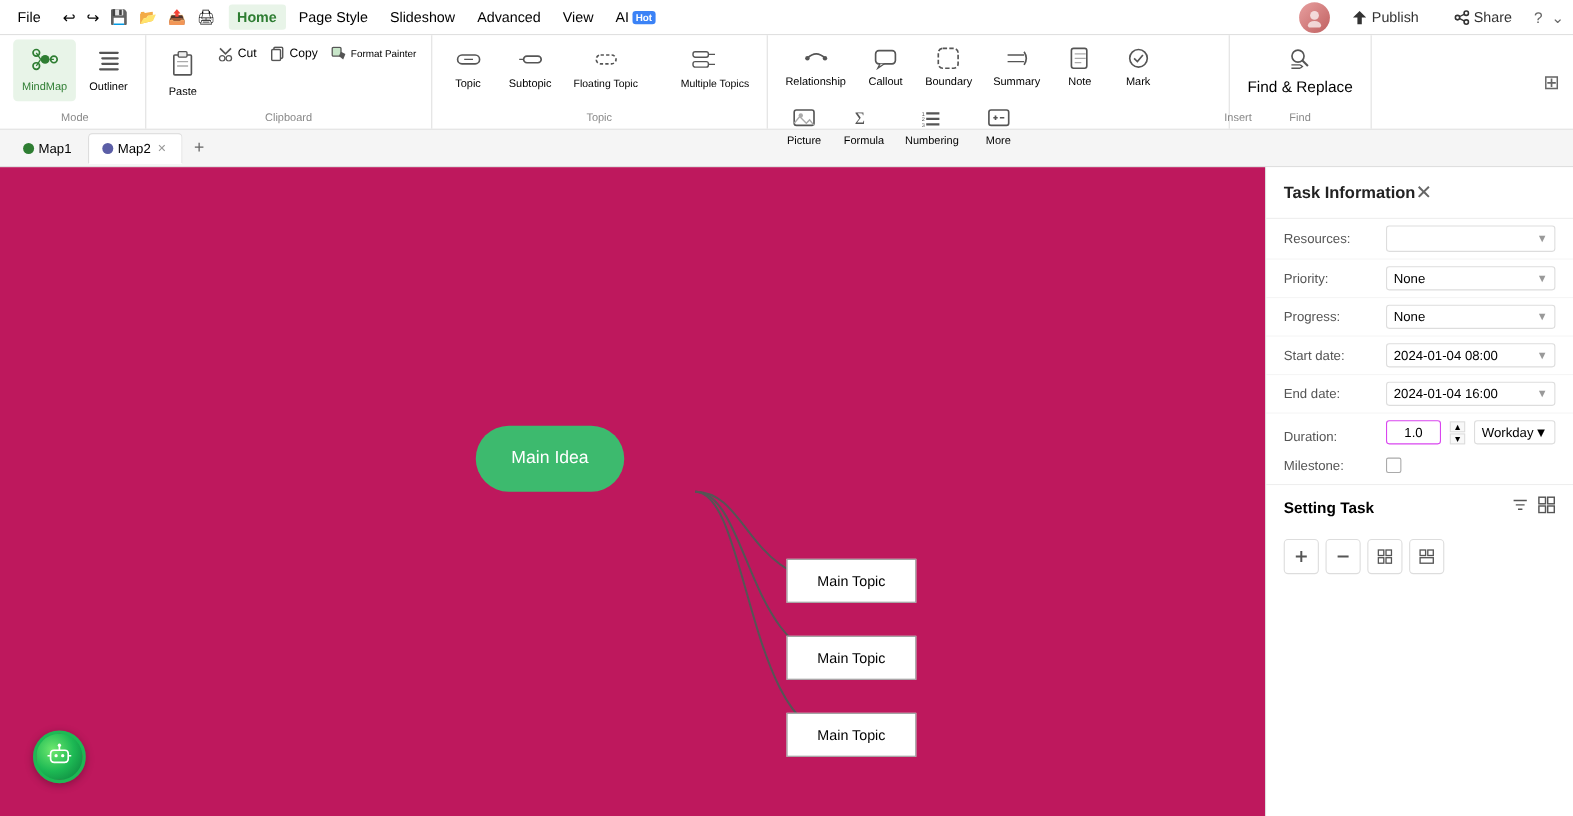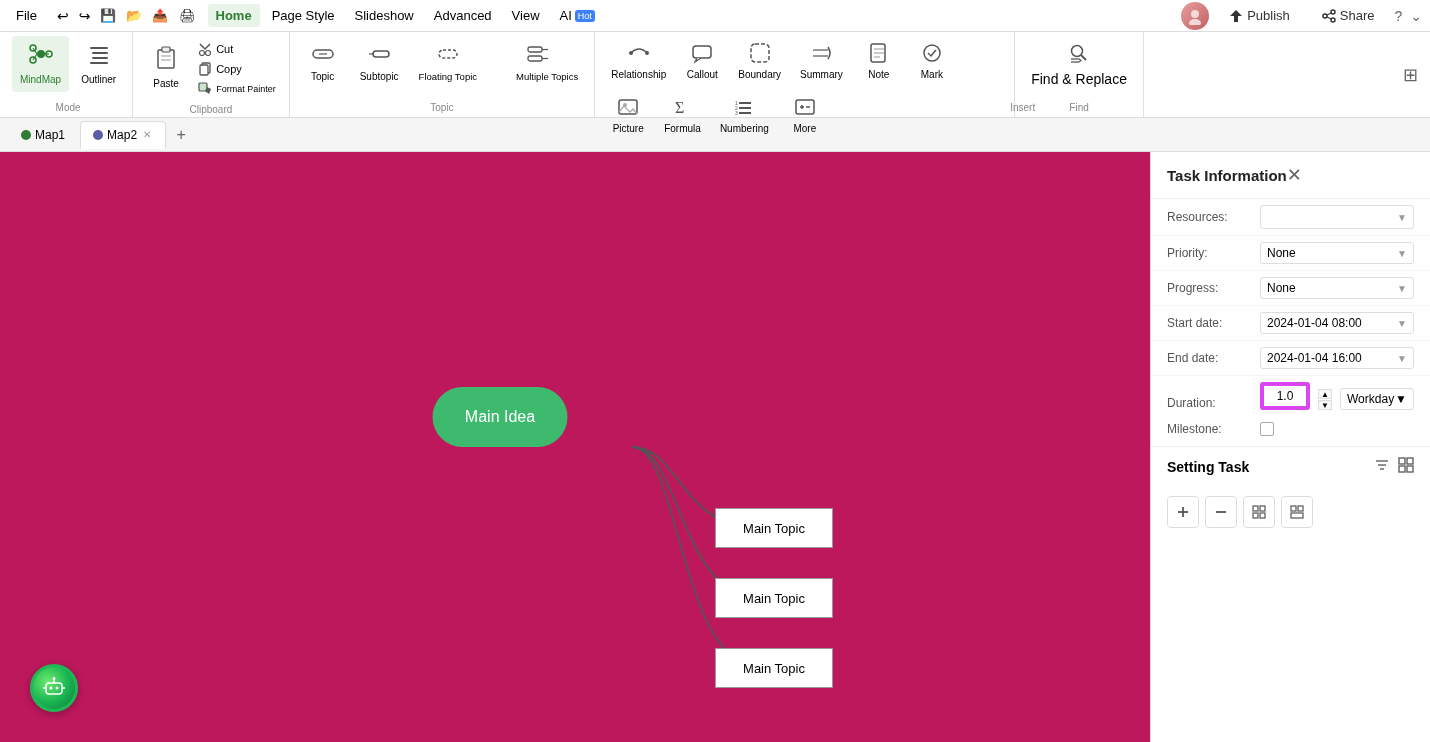--- a/index.html
+++ b/index.html
@@ -19,21 +19,21 @@
     .publish-btn {
       display: flex; align-items: center; gap: 4px; padding: 4px 12px;
       background: #fff; border: none; cursor: pointer; font-size: 13px; color: #333;
     }
     .share-btn {
       display: flex; align-items: center; gap: 4px; padding: 4px 12px;
       background: #fff; border: none; cursor: pointer; font-size: 13px; color: #333;
     }
     .hot-badge {
       background: #3b82f6; color: #fff; font-size: 9px; padding: 1px 3px;
-      border-radius: 3px; font-weight: normal;
+      border-radius: 3px; font-weight: bold;
     }
     .user-avatar {
       width: 28px; height: 28px; border-radius: 50%; background: linear-gradient(135deg, #e8a0a0, #c06060);
       display: flex; align-items: center; justify-content: center; cursor: pointer;
     }
 
     
     .ribbon {
       display: flex; align-items: stretch; background: #fff;
       border-bottom: 1px solid #ddd; padding: 0 4px; height: 86px;
@@ -146,21 +146,21 @@
     .milestone-row {
       display: flex; align-items: center; padding: 6px 16px; gap: 8px;
     }
     .milestone-checkbox {
       width: 14px; height: 14px; border: 1px solid #aaa; border-radius: 2px; cursor: pointer;
     }
     .duration-row {
       display: flex; align-items: flex-end; padding: 6px 16px; gap: 8px;
     }
     .duration-input {
-      width: 50px; border: 4px solid #d946ef; border-radius: 3px; padding: 3px 6px;
+      width: 50px; border: 1px solid #d946ef; border-radius: 3px; padding: 3px 6px;
       font-size: 12px; text-align: center;
     }
     .duration-stepper {
       display: flex; flex-direction: column; gap: 1px;
     }
     .stepper-btn {
       width: 14px; height: 10px; display: flex; align-items: center; justify-content: center;
       border: 1px solid #ddd; font-size: 8px; cursor: pointer; background: #f8f8f8;
     }
     .workday-dropdown {
@@ -258,21 +258,21 @@
         <span class="big-icon">
           <svg width="26" height="28" viewBox="0 0 26 28">
               <rect x="5" y="8" width="16" height="18" rx="1" fill="none" stroke="#555" stroke-width="1.5"></rect>
               <rect x="9" y="5" width="8" height="5" rx="1" fill="#eee" stroke="#555" stroke-width="1.2"></rect>
               <line x1="8" y1="14" x2="18" y2="14" stroke="#aaa" stroke-width="1.2"></line>
               <line x1="8" y1="18" x2="18" y2="18" stroke="#aaa" stroke-width="1.2"></line>
             </svg>
         </span>
         <span class="lbl">Paste</span>
       </div>
-      <div style="display:flex;flex-direction:column;gap:2px;padding-top:4px;">
+      <div style="display:flex;flex-direction:row;gap:2px;padding-top:4px;">
         <div class="ribbon-small-btn">
           <svg width="14" height="14" viewBox="0 0 14 14">
               <path d="M2 2 L7 7 L12 2" fill="none" stroke="#555" stroke-width="1.5"></path>
               <circle cx="4" cy="11" r="2.5" fill="none" stroke="#555" stroke-width="1.2"></circle>
               <circle cx="10" cy="11" r="2.5" fill="none" stroke="#555" stroke-width="1.2"></circle>
             </svg>
           <span class="label">Cut</span>
         </div>
         <div class="ribbon-small-btn">
           <svg width="14" height="14" viewBox="0 0 14 14">

